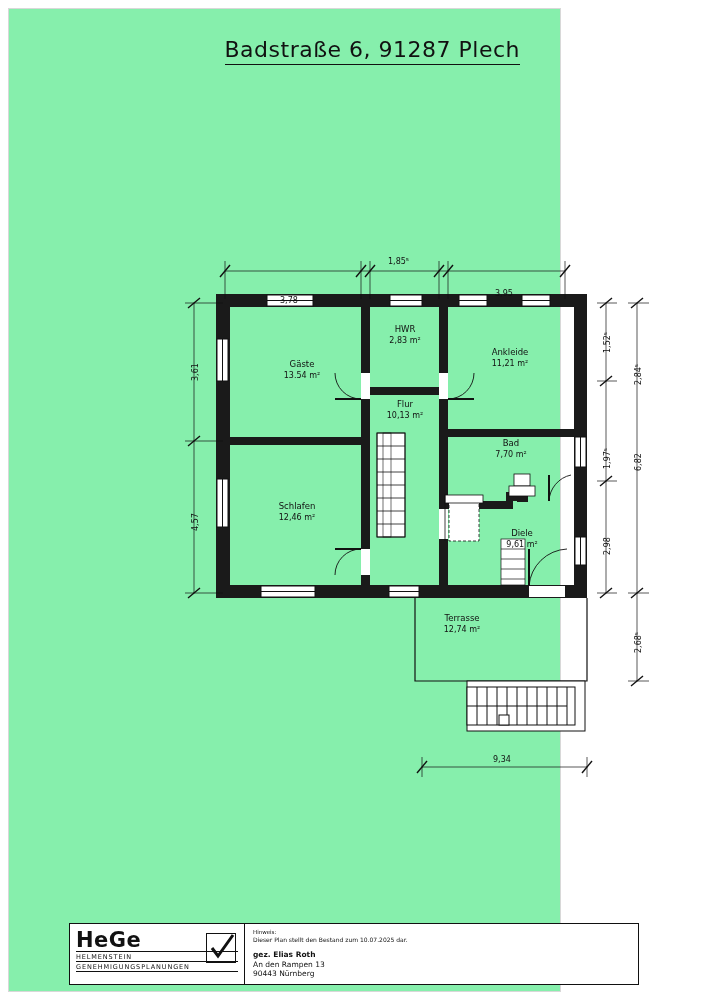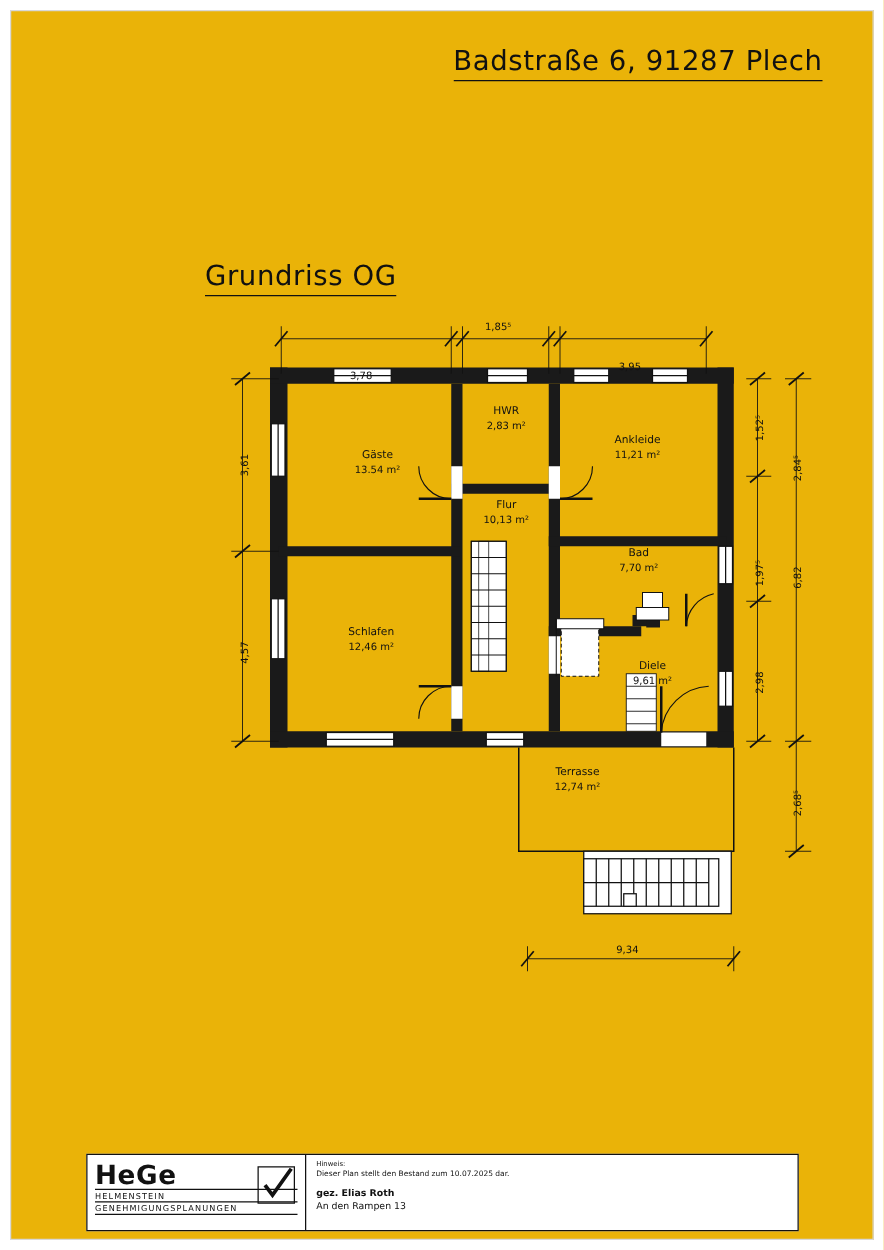--- a/index.html
+++ b/index.html
@@ -7,22 +7,22 @@
     width:707px;height:1000px;
     background:#ffffff;
     font-family:"DejaVu Sans", sans-serif;
     color:#1a1a1a;
     position:relative;
     overflow:hidden;
   }
   .page{
     position:absolute;
     left:8px;top:8px;
-    width:691px;height:984px;
-    background:#eab308;
+    width:553px;height:984px;
+    background:#86efac;
     border:1px solid #d8d8d8;
     box-sizing:border-box;
   }
 
   
   .doc-title{
     position:absolute;
     right:40px;top:28px;
     font-size:22px;
     letter-spacing:.5px;
@@ -121,21 +121,20 @@
   .tb-note{font-size:6px;color:#111;line-height:8px;margin-bottom:6px;}
   .tb-sig{font-size:7.5px;color:#111;line-height:9.5px;font-weight:bold;}
   .tb-addr{font-size:7.5px;color:#111;line-height:9.5px;}
 </style>
 </head>
 <body>
 
 <div class="page">
 
   <div class="doc-title">Badstraße 6, 91287 Plech</div>
-  <div class="plan-title">Grundriss OG</div>
 
   <svg id="plan" viewBox="0 0 691 984" xmlns="http://www.w3.org/2000/svg">
     <g stroke="#111" fill="none">
 
       <g fill="#1a1a1a" stroke="none">
 
         <rect x="207" y="285" width="14" height="304"></rect>
         <rect x="207" y="285" width="371" height="13"></rect>
         <rect x="565" y="285" width="13" height="304"></rect>
         <rect x="207" y="576" width="371" height="13"></rect>
@@ -376,16 +375,17 @@
         <svg width="26" height="28" viewBox="0 0 26 28" xmlns="http://www.w3.org/2000/svg">
           <path d="M3 14 L9 22 L24 1" stroke="#111" stroke-width="3" fill="none"></path>
         </svg>
       </div>
     </div>
     <div class="tb-text">
       <div class="tb-note-h">Hinweis:</div>
       <div class="tb-note">Dieser Plan stellt den Bestand zum 10.07.2025 dar.</div>
       <div class="tb-sig">gez. Elias Roth</div>
       <div class="tb-addr">An den Rampen 13</div>
+      <div class="tb-addr">90443 Nürnberg</div>
     </div>
   </div>
 
 </div>
 
 </body></html>

